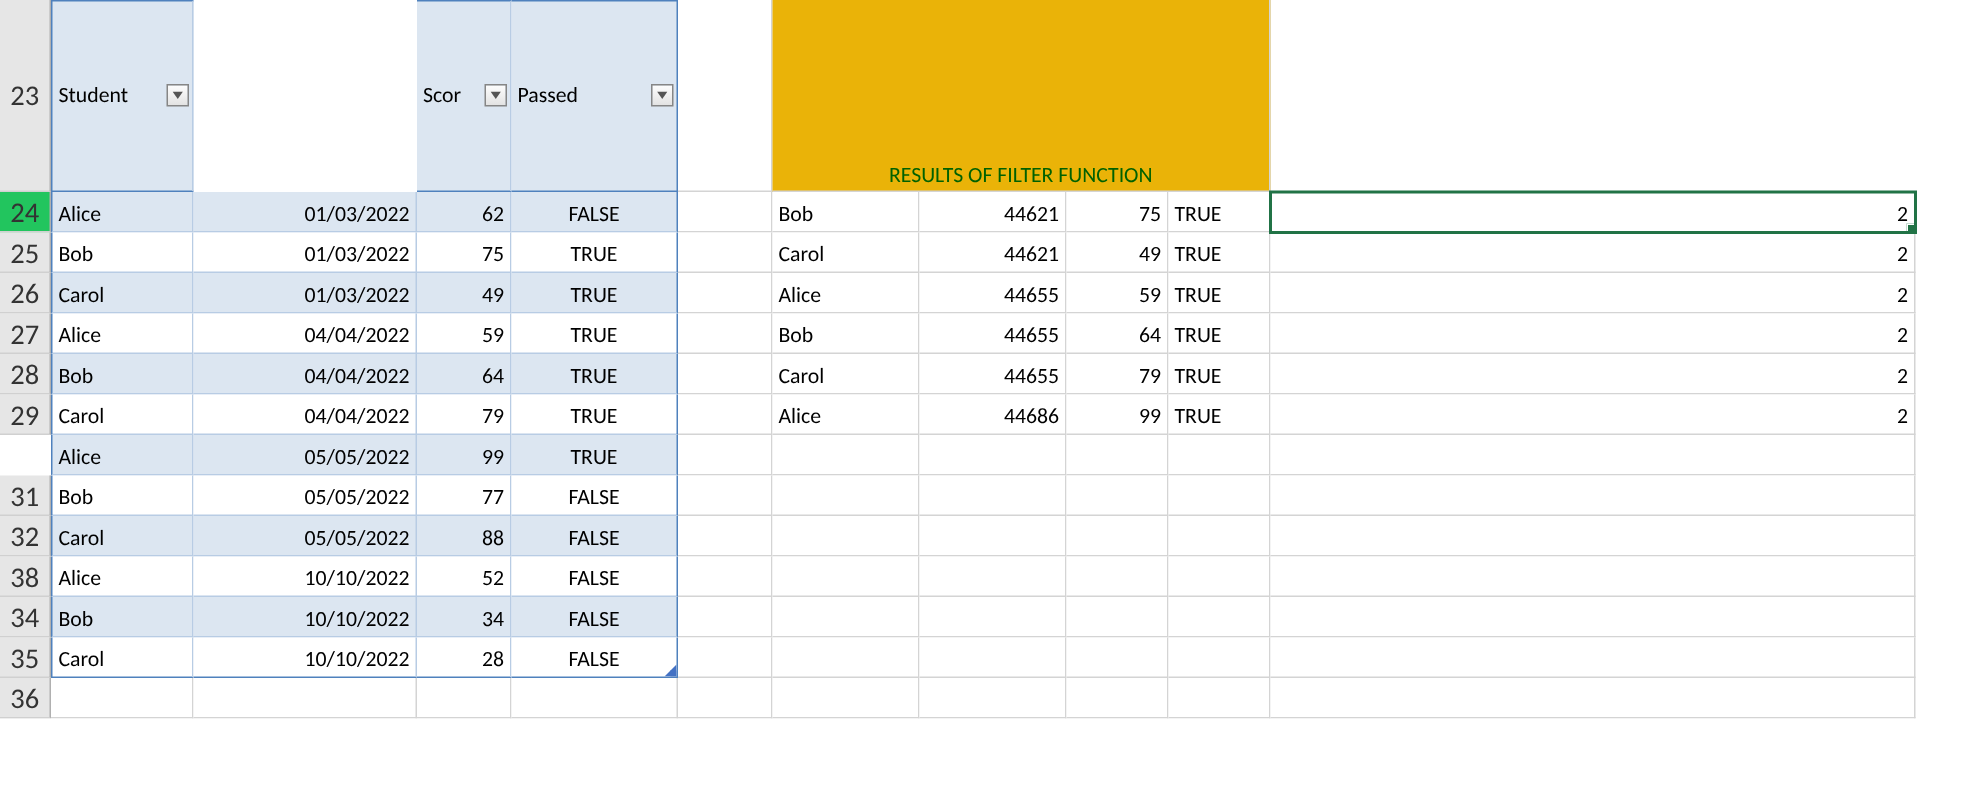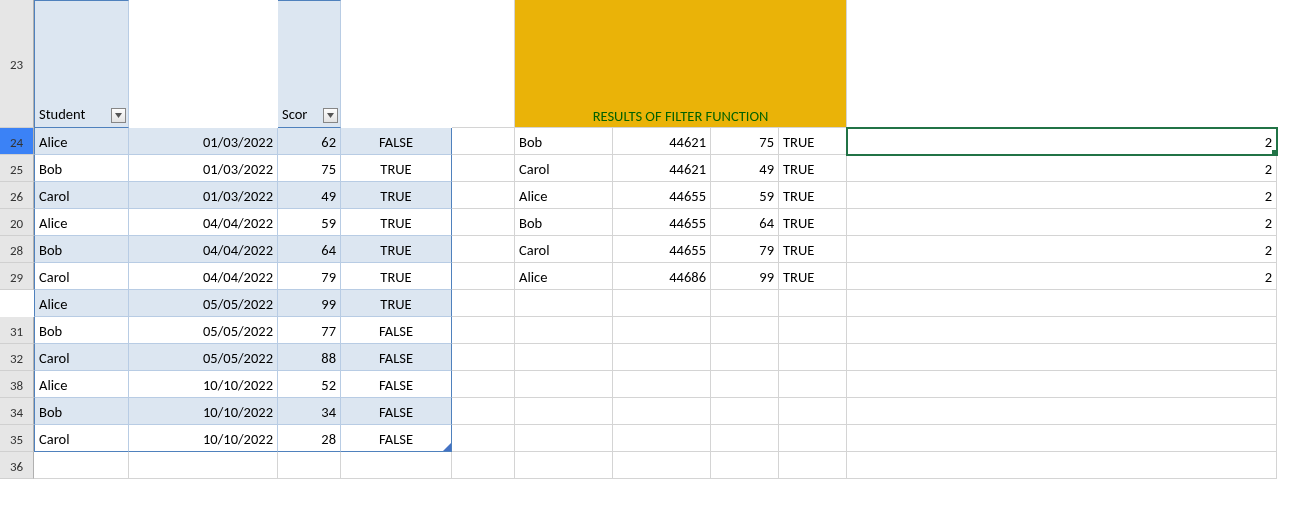--- a/index.html
+++ b/index.html
@@ -24,26 +24,26 @@
     white-space: nowrap;
     display: flex;
     align-items: center;
     background: #fff;
     position: relative;
   }
   .rowhdr {
     background: #e6e6e6;
     color: #333;
     justify-content: center;
-    font-size: 13px;
+    font-size: 19px;
     border-right: 1px solid #b0b0b0;
     border-bottom: 1px solid #d0d0d0;
   }
   .rowhdr.sel {
-    background: #3b82f6;
+    background: #22c55e;
   }
   
   .th {
     background: #dce6f1;
     border-top: 1px solid #4f81bd;
     border-bottom: 1px solid #4f81bd;
     border-right: 1px solid #b8cce4;
     font-weight: 500;
     display: flex;
     align-items: center;
@@ -105,37 +105,45 @@
   }
   
   .spillmark::after{
     content:"";
     position:absolute;
     right:0; bottom:0;
     border:4px solid transparent;
     border-right-color:#4472c4;
     border-bottom-color:#4472c4;
   }
-  .tallrow { align-items: flex-end; padding-bottom: 4px; }
+  .tallrow { align-items: center; padding-bottom: 4px; }
 </style>
 </head>
 <body>
 
 <div class="sheet" id="sheet" style="grid-template-rows: 128px repeat(13, 27px);">
     <div class="cell rowhdr" style="grid-area: 1 / 1;">23</div>
     <div class="cell th tallrow first" style="grid-area: 1 / 2;">
       <span>Student</span>
       <div class="filterbtn">
         <svg width="7" height="5" viewBox="0 0 7 5">
           <path d="M0 0 L7 0 L3.5 5 Z" fill="#555"></path>
         </svg>
       </div>
     </div>
     <div class="cell th tallrow" style="grid-area: 1 / 4;">
       <span>Scor</span>
+      <div class="filterbtn">
+        <svg width="7" height="5" viewBox="0 0 7 5">
+          <path d="M0 0 L7 0 L3.5 5 Z" fill="#555"></path>
+        </svg>
+      </div>
+    </div>
+    <div class="cell th tallrow last" style="grid-area: 1 / 5;">
+      <span>Passed</span>
       <div class="filterbtn">
         <svg width="7" height="5" viewBox="0 0 7 5">
           <path d="M0 0 L7 0 L3.5 5 Z" fill="#555"></path>
         </svg>
       </div>
     </div>
     <div class="cell tallrow" style="grid-area: 1 / 6;"></div>
     <div class="cell greenhdr" style="grid-area: 1 / 7 / auto / span 4;">RESULTS OF FILTER FUNCTION</div>
     <div class="cell rowhdr sel" style="grid-area: 2 / 1;">24</div>
     <div class="cell td first band" style="grid-area: 2 / 2;">Alice</div>
@@ -163,21 +171,21 @@
     <div class="cell td first band" style="grid-area: 4 / 2;">Carol</div>
     <div class="cell td num band" style="grid-area: 4 / 3;">01/03/2022</div>
     <div class="cell td num band" style="grid-area: 4 / 4;">49</div>
     <div class="cell td ctr last band" style="grid-area: 4 / 5;">TRUE</div>
     <div class="cell " style="grid-area: 4 / 6;"></div>
     <div class="cell " style="grid-area: 4 / 7;">Alice</div>
     <div class="cell num" style="grid-area: 4 / 8;">44655</div>
     <div class="cell num" style="grid-area: 4 / 9;">59</div>
     <div class="cell " style="grid-area: 4 / 10;">TRUE</div>
     <div class="cell num" style="grid-area: 4 / 11;">2</div>
-    <div class="cell rowhdr" style="grid-area: 5 / 1;">20</div>
+    <div class="cell rowhdr" style="grid-area: 5 / 1;">27</div>
     <div class="cell td first" style="grid-area: 5 / 2;">Alice</div>
     <div class="cell td num" style="grid-area: 5 / 3;">04/04/2022</div>
     <div class="cell td num" style="grid-area: 5 / 4;">59</div>
     <div class="cell td ctr last" style="grid-area: 5 / 5;">TRUE</div>
     <div class="cell " style="grid-area: 5 / 6;"></div>
     <div class="cell " style="grid-area: 5 / 7;">Bob</div>
     <div class="cell num" style="grid-area: 5 / 8;">44655</div>
     <div class="cell num" style="grid-area: 5 / 9;">64</div>
     <div class="cell " style="grid-area: 5 / 10;">TRUE</div>
     <div class="cell num" style="grid-area: 5 / 11;">2</div>

